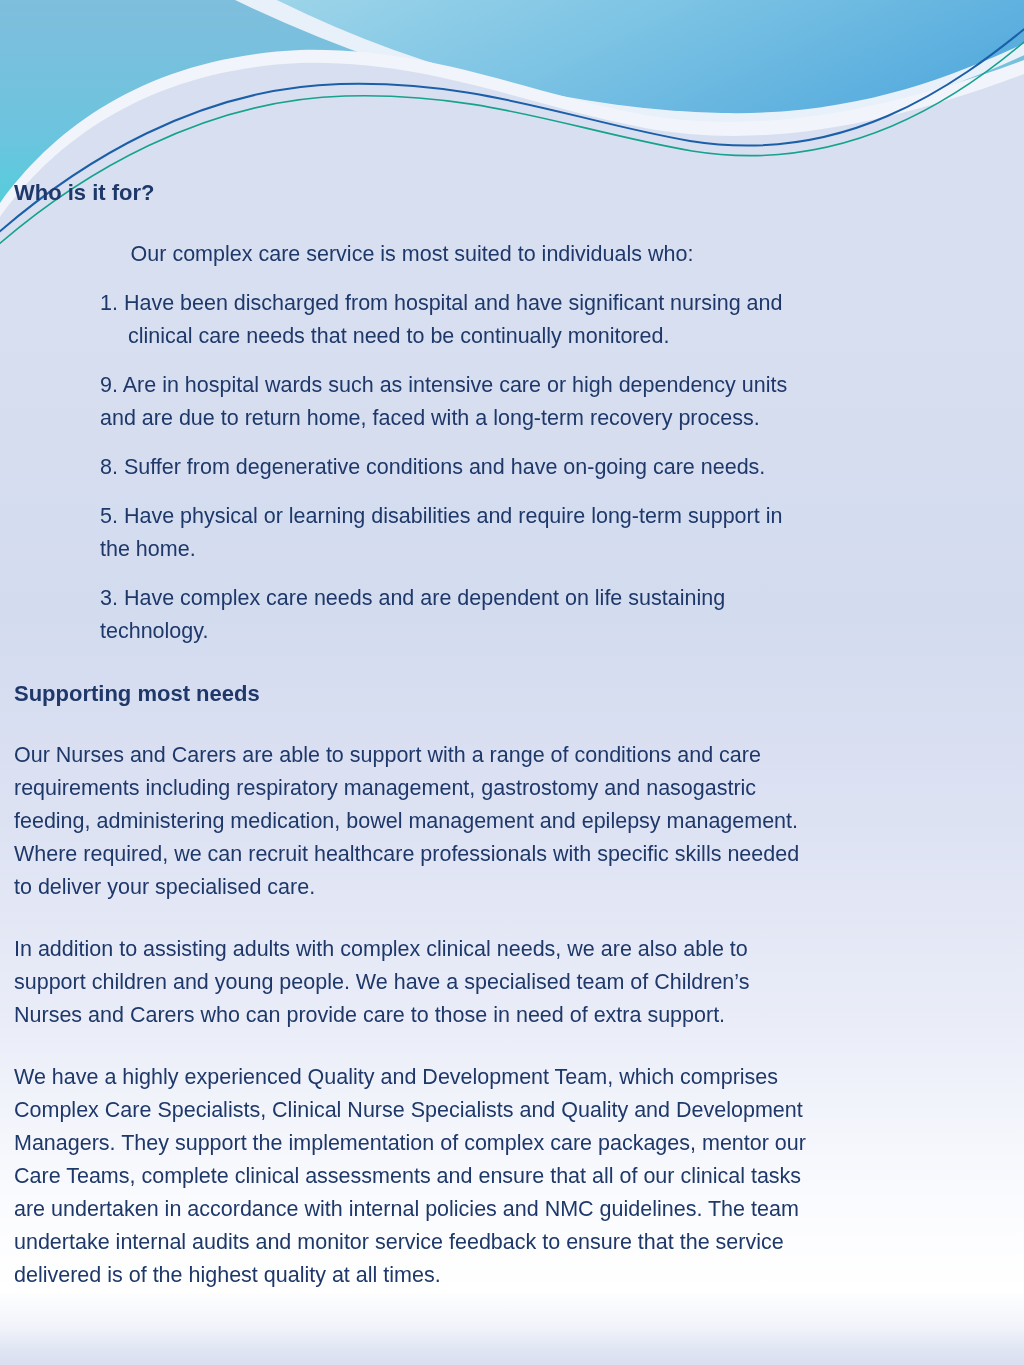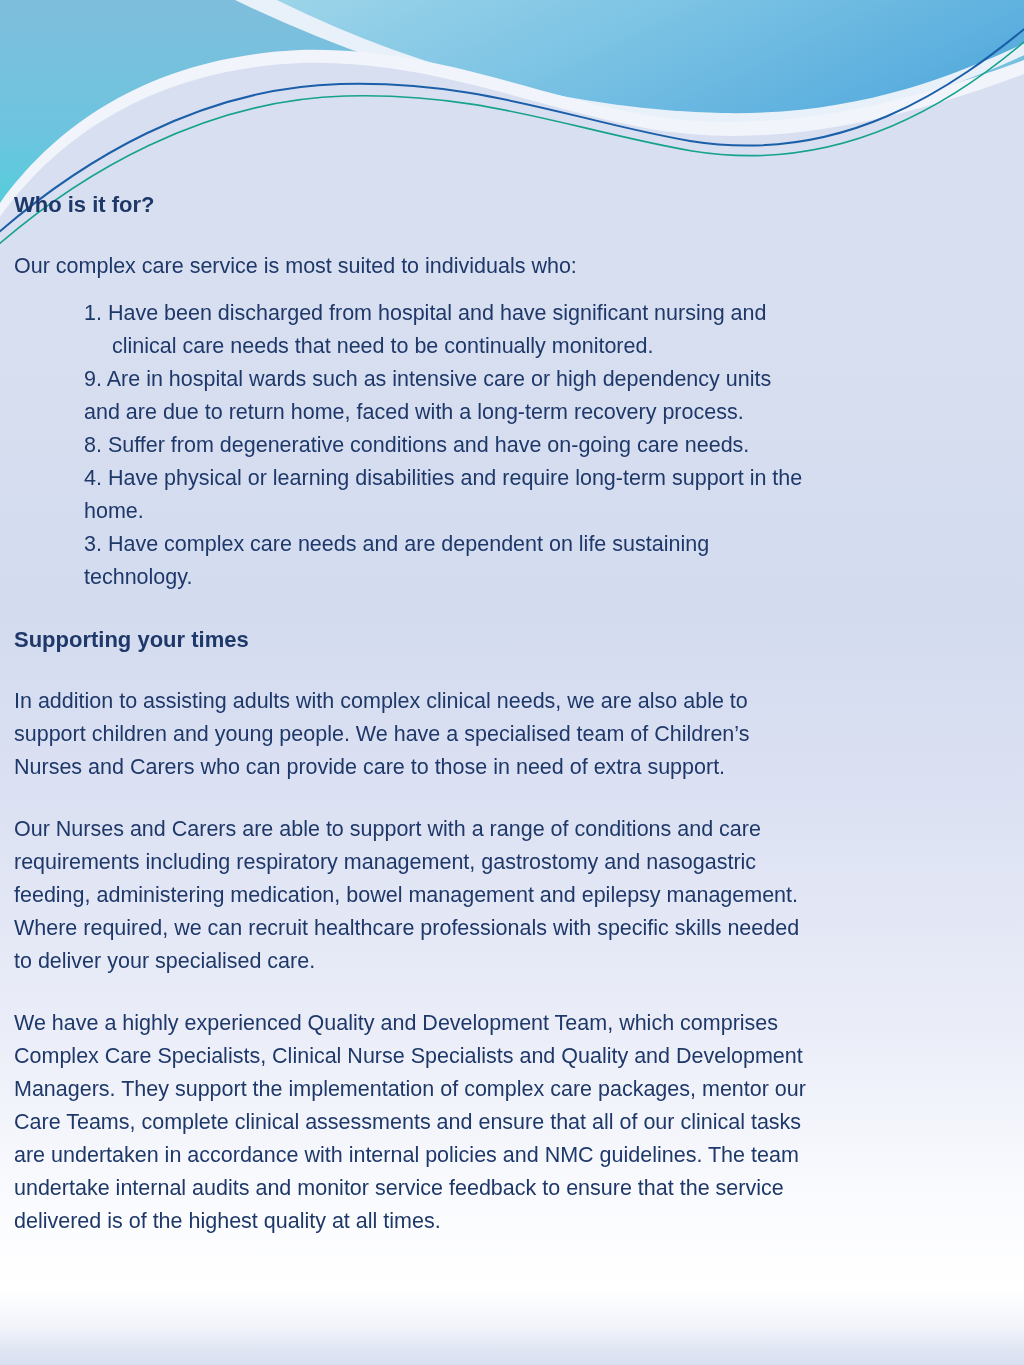--- a/index.html
+++ b/index.html
@@ -27,46 +27,47 @@
       #d9dff1 100%);
   }
   .header-wave {
     position: absolute;
     top: 0;
     left: 0;
     display: block;
   }
   .content {
     position: absolute;
-    top: 16px;
+    top: 4px;
     left: 0;
     width: 832px;
     box-sizing: border-box;
     padding: 172px 22px 0 14px;
     font-size: 21.5px;
     line-height: 33px;
   }
   .content h2 {
     font-size: 22px;
     line-height: 33px;
     font-weight: bold;
     margin: 0 0 29px 0;
   }
   .para {
     margin: 0 0 29px 0;
   }
   .para.tight {
-    margin-bottom: 14px;
+    margin-bottom: 4px;
+    text-align: center;
   }
   .who-list {
     margin: 0 0 29px 0;
     padding-left: 70px;
   }
   .list-item {
-    margin: 0;
+    margin: 16px;
   }
   .list-item.hang {
     padding-left: 28px;
     text-indent: -28px;
   }
 </style>
 </head>
 <body>
 
 <div class="page">
@@ -102,27 +103,27 @@
   <div class="content">
 
     <h2>Who is it for?</h2>
 
     <p class="para tight">Our complex care service is most suited to individuals who:</p>
 
     <div class="who-list">
       <div class="list-item hang">1. Have been discharged from hospital and have significant nursing and clinical care needs that need to be continually monitored.</div>
       <div class="list-item">9. Are in hospital wards such as intensive care or high dependency units and are due to return home, faced with a long-term recovery process.</div>
       <div class="list-item">8. Suffer from degenerative conditions and have on-going care needs.</div>
-      <div class="list-item">4. Have physical or learning disabilities and require long-term support in the home.</div>
+      <div class="list-item">5. Have physical or learning disabilities and require long-term support in the home.</div>
       <div class="list-item">3. Have complex care needs and are dependent on life sustaining technology.</div>
     </div>
 
 
-    <h2>Supporting your times</h2>
+    <h2>Supporting most needs</h2>
+
+    <p class="para">Our Nurses and Carers are able to support with a range of conditions and care requirements including respiratory management, gastrostomy and nasogastric feeding, administering medication, bowel management and epilepsy management. Where required, we can recruit healthcare professionals with specific skills needed to deliver your specialised care.</p>
 
     <p class="para">In addition to assisting adults with complex clinical needs, we are also able to support children and young people. We have a specialised team of Children’s Nurses and Carers who can provide care to those in need of extra support.</p>
-
-    <p class="para">Our Nurses and Carers are able to support with a range of conditions and care requirements including respiratory management, gastrostomy and nasogastric feeding, administering medication, bowel management and epilepsy management. Where required, we can recruit healthcare professionals with specific skills needed to deliver your specialised care.</p>
 
     <p class="para">We have a highly experienced Quality and Development Team, which comprises Complex Care Specialists, Clinical Nurse Specialists and Quality and Development Managers. They support the implementation of complex care packages, mentor our Care Teams, complete clinical assessments and ensure that all of our clinical tasks are undertaken in accordance with internal policies and NMC guidelines. The team undertake internal audits and monitor service feedback to ensure that the service delivered is of the highest quality at all times.</p>
 
   </div>
 </div>
 
 </body></html>

